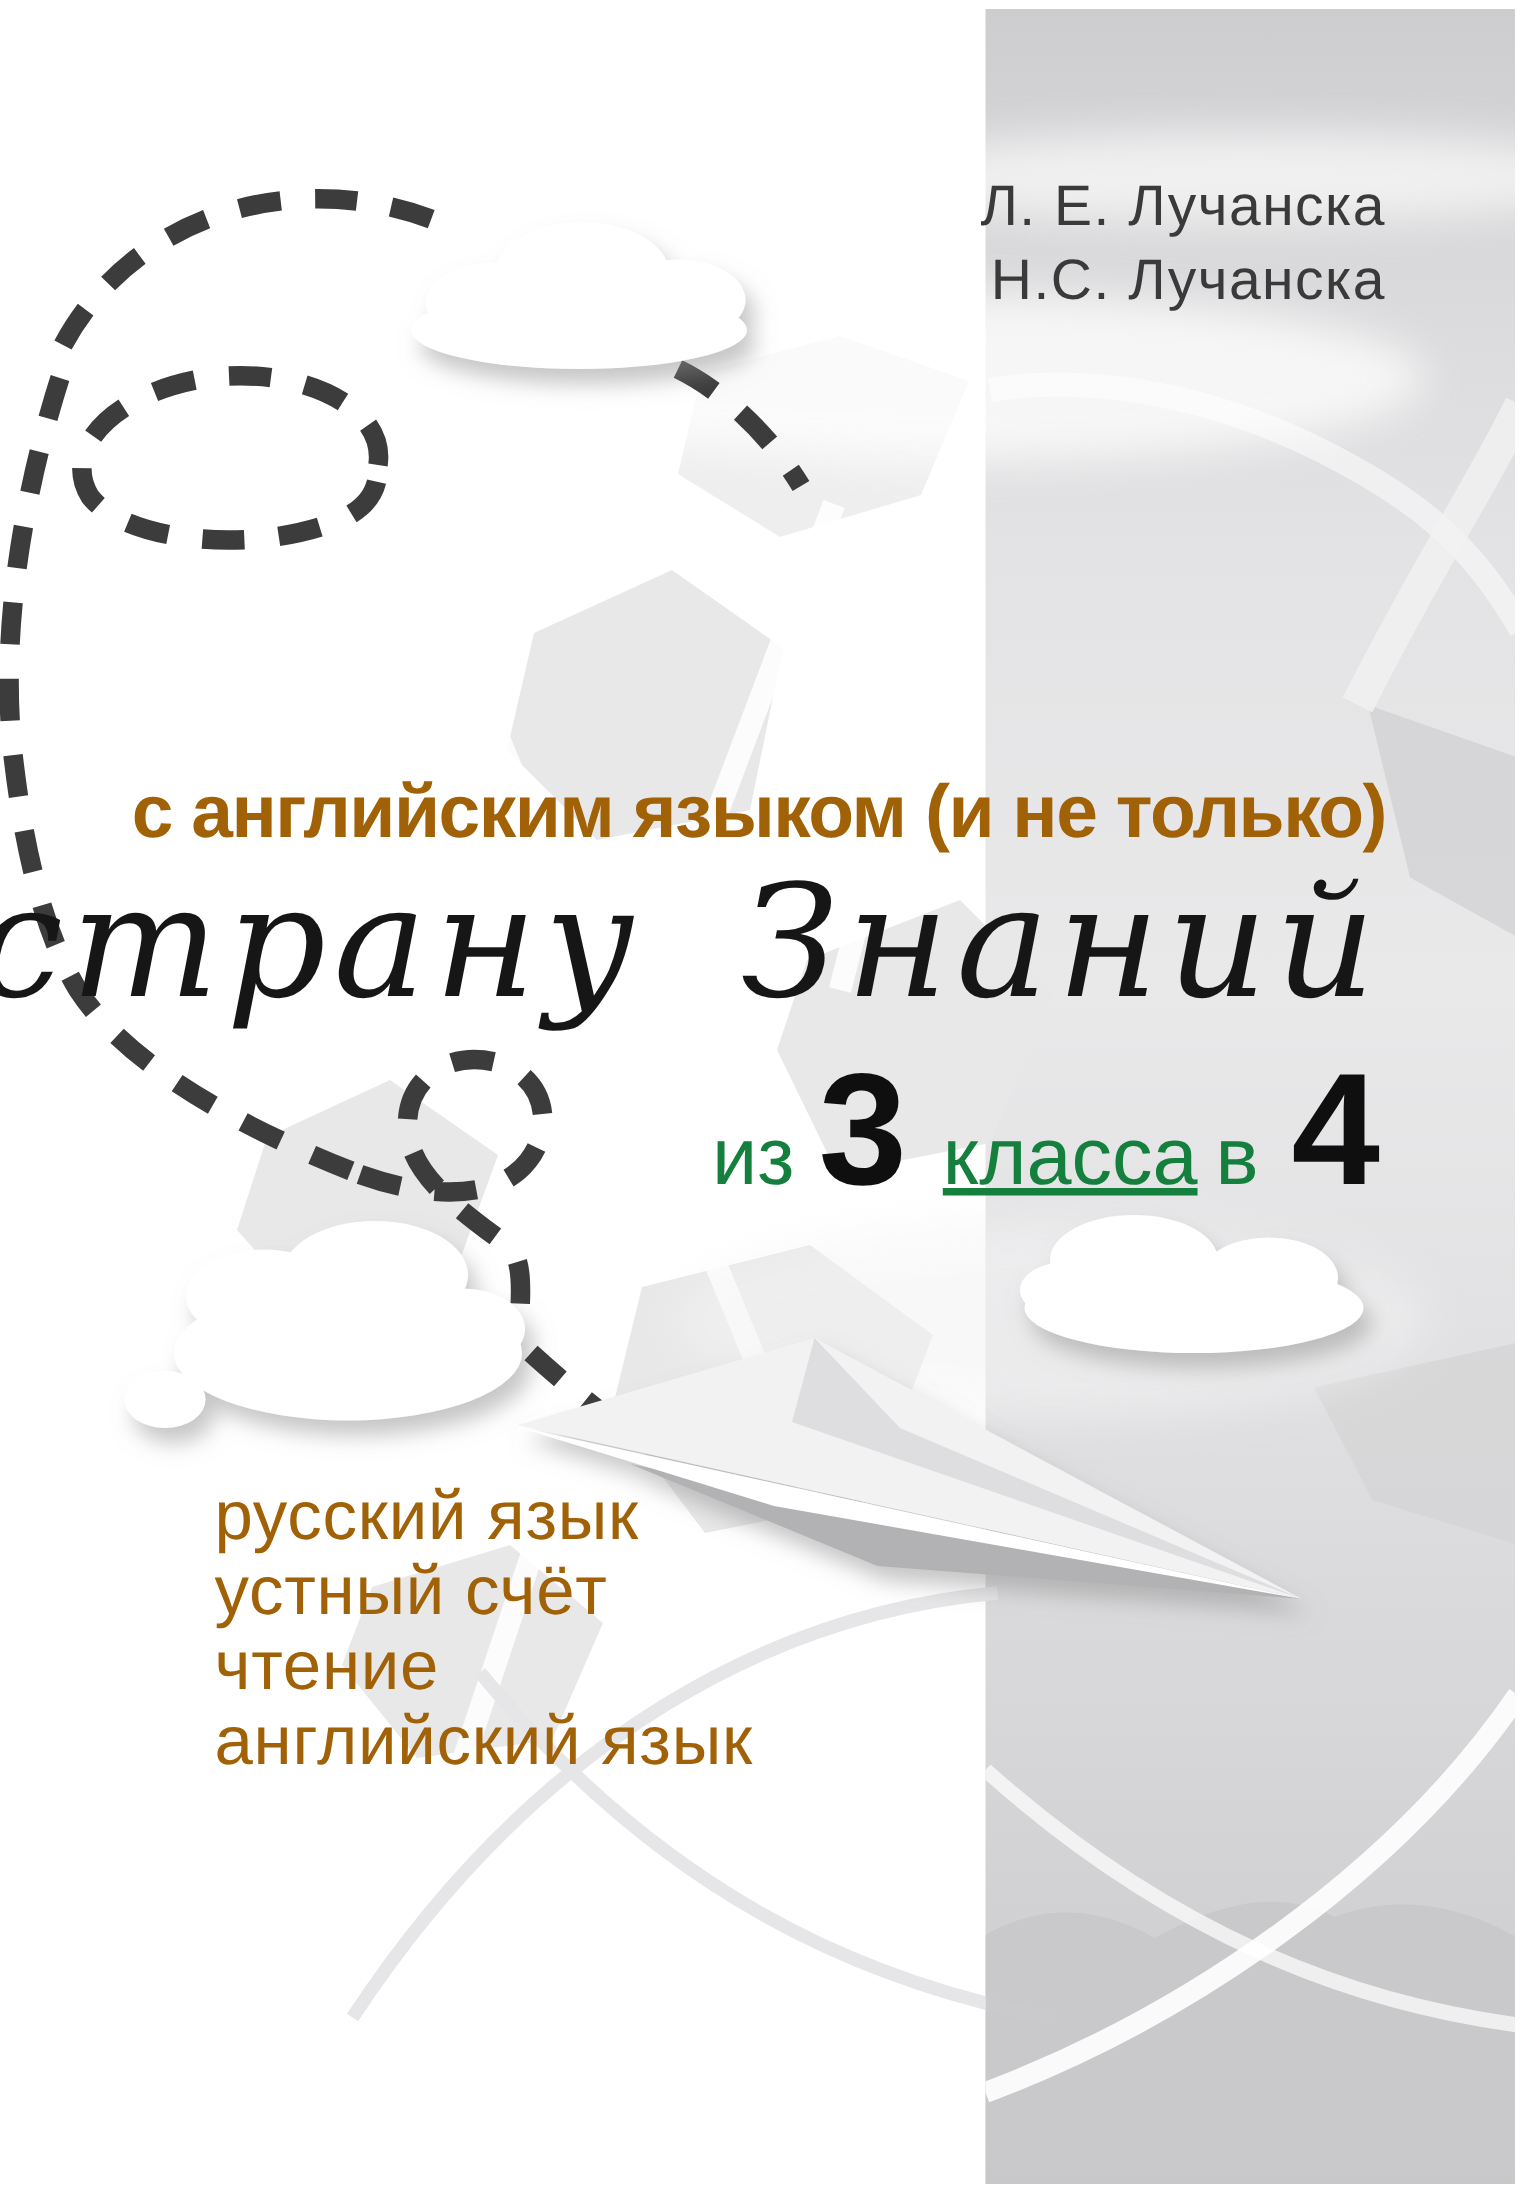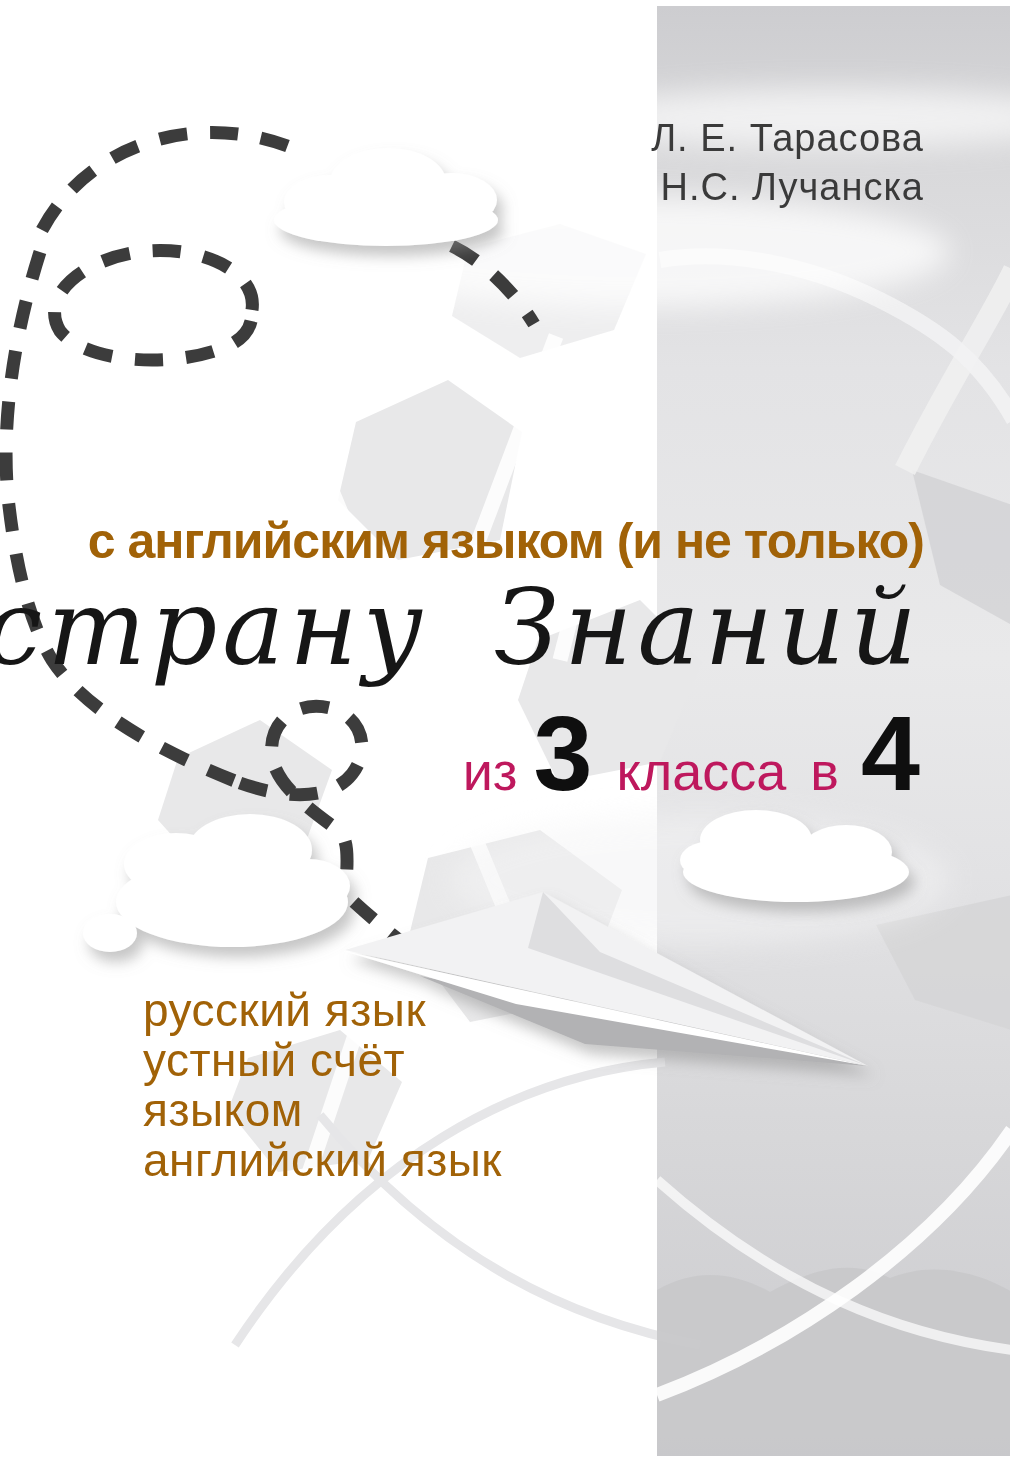--- a/index.html
+++ b/index.html
@@ -25,25 +25,25 @@
   }
   .script-title{
     position:absolute;right:94px;top:558px;
     font-family:"DejaVu Serif",serif;font-style:italic;font-weight:normal;
     font-size:104px;line-height:1.35;color:#161616;letter-spacing:5px;word-spacing:28px;
     white-space:nowrap;
   }
   .grade-line{
     position:absolute;right:96px;top:700px;display:flex;align-items:baseline;white-space:nowrap;
   }
-  .grade-word{font-size:54px;color:#be185d;line-height:1;}
+  .grade-word{font-size:54px;color:#15803d;line-height:1;}
   .grade-number{font-size:106px;font-weight:bold;color:#0f0f0f;line-height:1;}
   .gw-from{margin-right:16px;}
   .gn-from{margin-right:24px;}
-  .gw-class{margin-right:24px;}
+  .gw-class{margin-right:12px;text-decoration:underline;}
   .gw-to{margin-right:22px;}
   .subjects{
     position:absolute;left:143px;top:985px;font-size:46px;line-height:50px;color:#a16207;
     letter-spacing:0.5px;
   }
   .subjects div{white-space:nowrap;}
 </style>
 </head>
 <body>
 
@@ -147,37 +147,37 @@
 
     <g filter="url(#soft)">
       <path d="M345,950 L543,892 L868,1066 Z" fill="#f2f2f3"></path>
       <path d="M543,892 L600,952 L868,1066 L528,948 Z" fill="#dedee0"></path>
       <path d="M420,976 L868,1066 L585,1044 Z" fill="#b2b2b4"></path>
       <path d="M344,951 L868,1066 L516,1004 Z" fill="#ffffff"></path>
     </g>
   </svg>
 
   <div class="authors">
-    <div>Л. Е. Тарасова</div>
+    <div>Л. Е. Лучанска</div>
     <div>Н.С. Лучанска</div>
   </div>
 
 
   <div class="subtitle">с английским языком (и не только)</div>
 
   <div class="script-title">в страну Знаний</div>
 
   <div class="grade-line">
     <span class="grade-word gw-from">из</span>
     <span class="grade-number gn-from">3</span>
     <span class="grade-word gw-class">класса</span>
     <span class="grade-word gw-to">в</span>
     <span class="grade-number">4</span>
   </div>
 
   <div class="subjects">
     <div>русский язык</div>
     <div>устный счёт</div>
-    <div>языком</div>
+    <div>чтение</div>
     <div>английский язык</div>
   </div>
 
 </div>
 
 </body></html>

